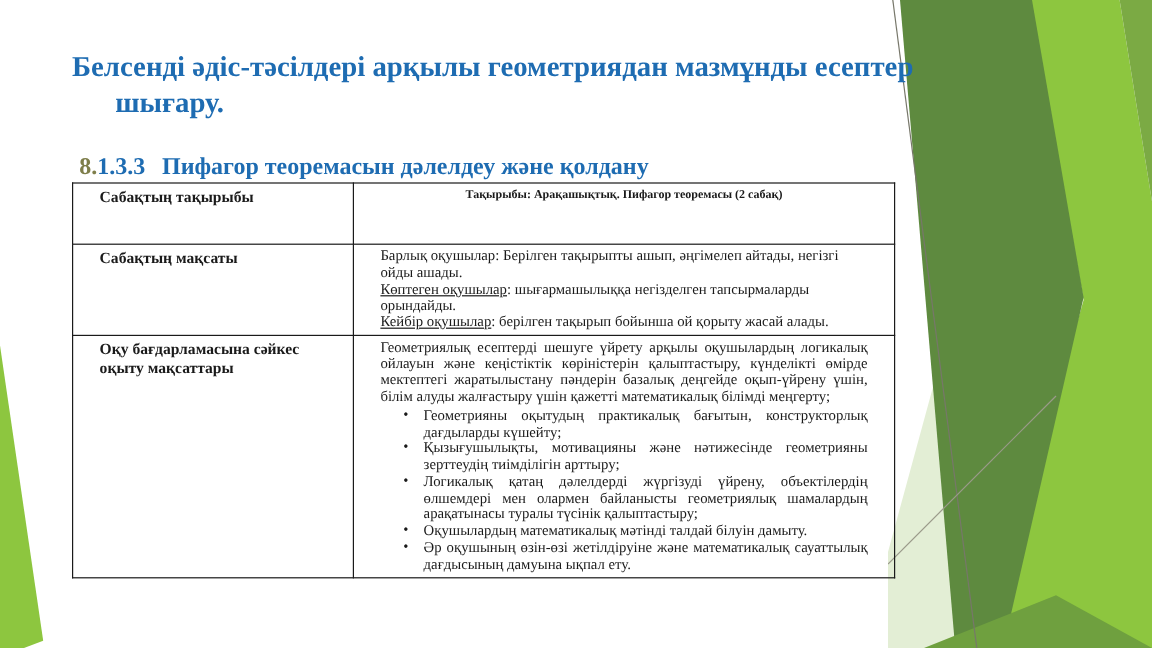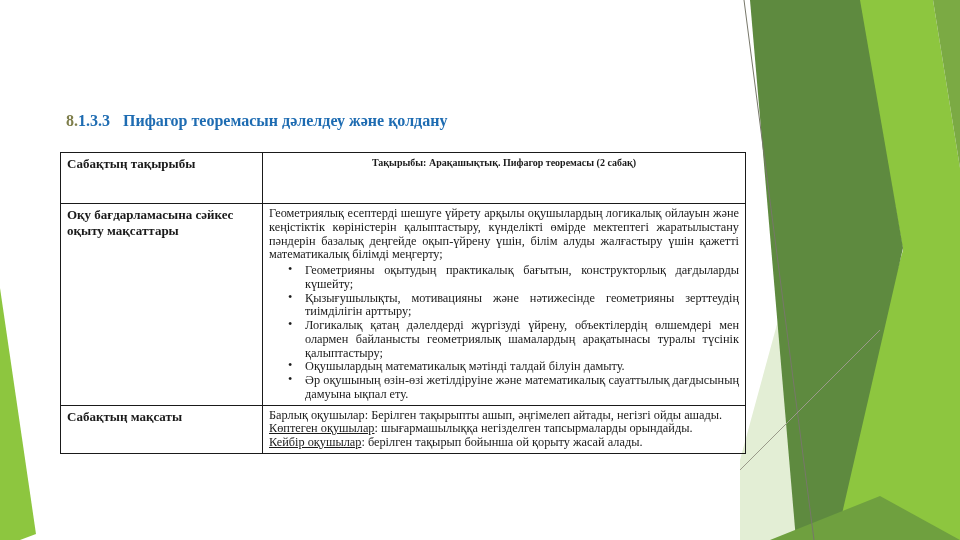--- a/index.html
+++ b/index.html
@@ -7,29 +7,29 @@
     position:relative;width:960px;height:540px;overflow:hidden;background:#ffffff;
     font-family:"Liberation Serif", "DejaVu Serif", serif;color:#1a1a1a;
   }
   .deco-right{position:absolute;top:0;right:0;width:220px;height:540px;z-index:1;}
   .deco-left{position:absolute;top:0;left:0;width:40px;height:540px;z-index:1;}
   .title{
     position:absolute;left:60px;top:42px;width:742px;z-index:3;
     color:#1e6cb2;font-weight:bold;font-size:24px;line-height:1.24;
   }
   .title .t2{margin-left:36px;}
-  .objective{position:absolute;left:66px;top:112px;z-index:3;font-size:16px;font-weight:bold;white-space:nowrap;}
+  .objective{position:absolute;left:66px;top:128px;z-index:3;font-size:20px;font-weight:bold;white-space:nowrap;}
   .code-a{color:#7e7e4b;}
   .code-b{color:#1e6cb2;}
   .obj-text{color:#1e6cb2;margin-left:9px;}
   table.lesson-table{
     position:absolute;left:60px;top:152px;width:686px;z-index:2;
     border-collapse:collapse;table-layout:fixed;background:transparent;
   }
-  table.lesson-table td{border:1.5px solid #1a1a1a;vertical-align:top;padding:3px 6px;}
+  table.lesson-table td{border:1.5px solid #1a1a1a;vertical-align:top;padding:3px 22px;}
   .hcell{width:189px;font-weight:bold;font-size:13px;line-height:1.25;}
   .thead-cell{font-weight:bold;font-size:10px;line-height:1.3;text-align:center;padding:4px 40px 4px 40px;height:44px;}
   .body-cell{font-size:12.3px;line-height:1.12;}
   .intro{text-align:justify;}
   ul.blist{margin:2px 0 0 0;padding:0 0 0 36px;list-style:none;}
   li.bullet{position:relative;text-align:justify;}
   li.bullet::before{content:"\2022";position:absolute;left:-17px;top:-1px;}
   .goal{text-align:left;}
   .u{text-decoration:underline;}
 </style>
@@ -46,49 +46,53 @@
     <polygon points="10,0 120,0 163,248 96,540 56,540" fill="#5e8a3f"></polygon>
     <polygon points="30,540 140,496 220,540" fill="#6fa03f"></polygon>
     <line x1="4" y1="0" x2="74" y2="540" stroke="#77776a" stroke-width="1"></line>
     <line x1="0" y1="470" x2="140" y2="330" stroke="#9a9a8a" stroke-width="1"></line>
   </svg>
 
   <svg class="deco-left" viewBox="0 0 40 540" preserveAspectRatio="none" xmlns="http://www.w3.org/2000/svg">
     <polygon points="0,288 36,534 20,540 0,540" fill="#8dc63f"></polygon>
   </svg>
 
+  <div class="title">
+    <div class="t1">Белсенді әдіс-тәсілдері арқылы геометриядан мазмұнды есептер</div>
+    <div class="t2">шығару.</div>
+  </div>
 
   <div class="objective">
     <span class="code-a">8.</span><span class="code-b">1.3.3</span>
     <span class="obj-text">Пифагор теоремасын дәлелдеу және қолдану</span>
   </div>
 
   <table class="lesson-table">
     <tbody>
         <tr>
       <td class="hcell">Сабақтың тақырыбы</td>
       <td class="thead-cell">Тақырыбы: Арақашықтық. Пифагор теоремасы (2 сабақ)</td>
+    </tr>
+    <tr>
+      <td class="hcell">Сабақтың мақсаты</td>
+      <td class="body-cell">
+        <div class="goal"><span class="glabel">Барлық оқушылар</span><span>: Берілген тақырыпты ашып, әңгімелеп айтады, негізгі ойды ашады.</span></div>
+        <div class="goal"><span class="glabel u">Көптеген оқушылар</span><span>: шығармашылыққа негізделген тапсырмаларды орындайды.</span></div>
+        <div class="goal"><span class="glabel u">Кейбір оқушылар</span><span>: берілген тақырып бойынша ой қорыту жасай алады.</span></div>
+      </td>
     </tr>
     <tr>
       <td class="hcell">Оқу бағдарламасына сәйкес оқыту мақсаттары</td>
       <td class="body-cell">
         <div class="intro">Геометриялық есептерді шешуге үйрету арқылы оқушылардың логикалық ойлауын және кеңістіктік көріністерін қалыптастыру, күнделікті өмірде мектептегі жаратылыстану пәндерін базалық деңгейде оқып-үйрену үшін, білім алуды жалғастыру үшін қажетті математикалық білімді меңгерту;</div>
         <ul class="blist">
           <li class="bullet">Геометрияны оқытудың практикалық бағытын, конструкторлық дағдыларды күшейту;</li>
           <li class="bullet">Қызығушылықты, мотивацияны және нәтижесінде геометрияны зерттеудің тиімділігін арттыру;</li>
           <li class="bullet">Логикалық қатаң дәлелдерді жүргізуді үйрену, объектілердің өлшемдері мен олармен байланысты геометриялық шамалардың арақатынасы туралы түсінік қалыптастыру;</li>
           <li class="bullet">Оқушылардың математикалық мәтінді талдай білуін дамыту.</li>
           <li class="bullet">Әр оқушының өзін-өзі жетілдіруіне және математикалық сауаттылық дағдысының дамуына ықпал ету.</li>
         </ul>
       </td>
     </tr>
-    <tr>
-      <td class="hcell">Сабақтың мақсаты</td>
-      <td class="body-cell">
-        <div class="goal"><span class="glabel">Барлық оқушылар</span><span>: Берілген тақырыпты ашып, әңгімелеп айтады, негізгі ойды ашады.</span></div>
-        <div class="goal"><span class="glabel u">Көптеген оқушылар</span><span>: шығармашылыққа негізделген тапсырмаларды орындайды.</span></div>
-        <div class="goal"><span class="glabel u">Кейбір оқушылар</span><span>: берілген тақырып бойынша ой қорыту жасай алады.</span></div>
-      </td>
-    </tr>
   </tbody>
     </table>
 
 </div>
 
 </body></html>

